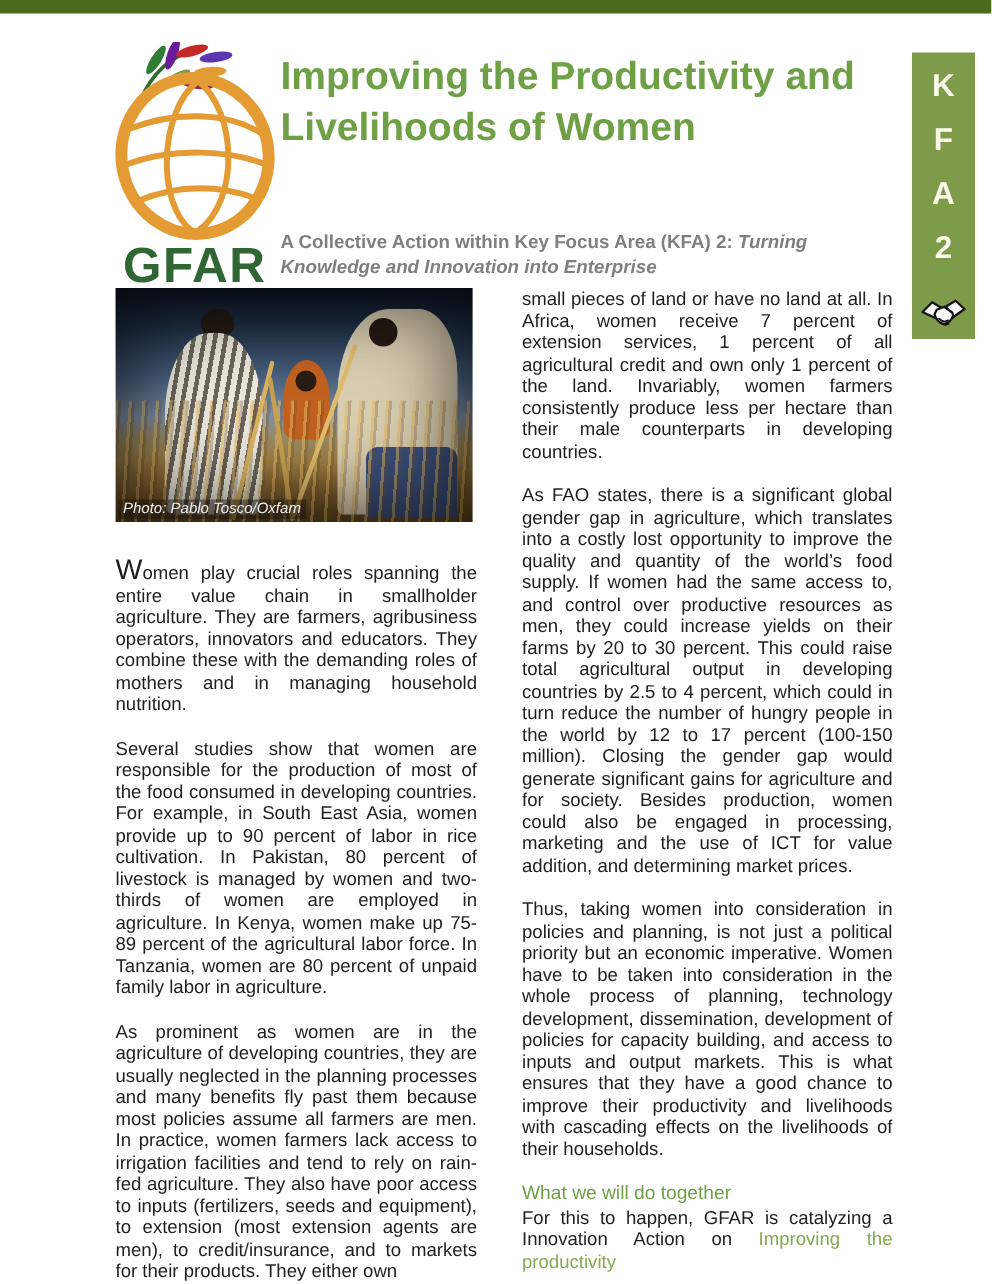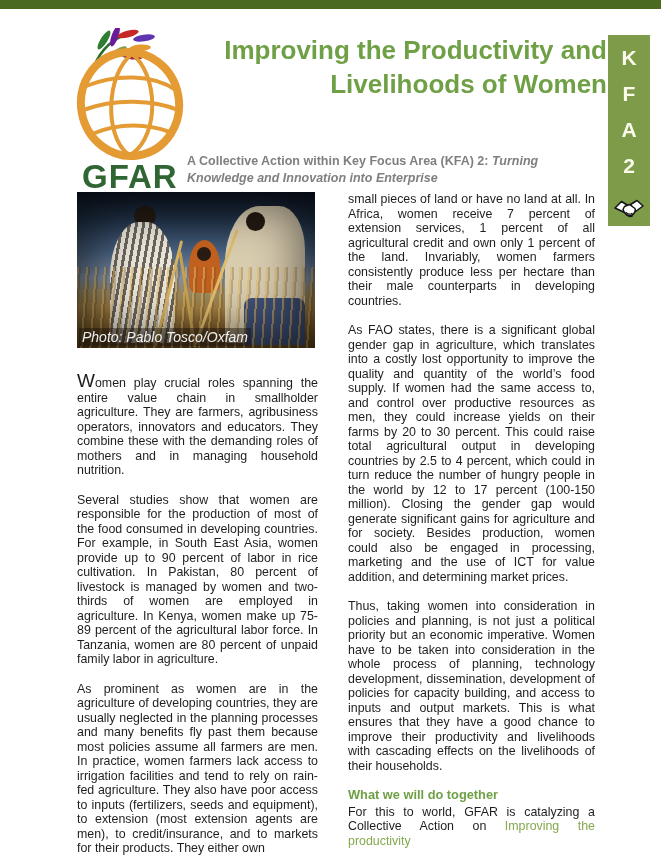--- a/index.html
+++ b/index.html
@@ -16,21 +16,21 @@
   .logo .globe-wrap { position:absolute; left:0; top:14px; }
   .logo .leaves-wrap { position:absolute; left:14px; top:-2px; }
   .logo-text {
     position:absolute; left:8px; bottom:-2px; font-size:33px; font-weight:bold;
     color:#2f6633; letter-spacing:1px; line-height:34px;
   }
 
   
   .doc-title {
     position:absolute; left:187px; top:33px; width:420px;
-    font-size:26px; line-height:34px; font-weight:bold; color:#6fa046;text-align:right;
+    font-size:26px; line-height:34px; font-weight:bold; color:#6fa046;
   }
   .doc-subtitle {
     position:absolute; left:187px; top:141px; width:414px;
     font-size:12.5px; line-height:17px; font-weight:bold; color:#7f7f7f;margin-top:12px;
   }
   .doc-subtitle .it { font-style:italic; }
 
   
   .kfa-banner {
     position:absolute; left:608px; top:35px; width:42px; height:191px;
@@ -58,32 +58,32 @@
   .fig-left-head { left:24%; top:9%; width:9%; height:13%; background:#241a12; border-radius:50%; }
   .fig-left-body { left:14%; top:19%; width:27%; height:78%; border-radius:45% 45% 6px 6px;
     background:repeating-linear-gradient(100deg,#e9e5da 0 4px,#6b655c 4px 7px); }
   .fig-center-body { left:47%; top:31%; width:13%; height:34%; background:#c2611f; border-radius:50% 50% 8px 8px; }
   .fig-center-face { left:50.5%; top:35%; width:6%; height:9%; background:#2a1c12; border-radius:50%; }
   .fig-right-body { left:62%; top:9%; width:34%; height:88%; background:#d9cdb0; border-radius:42% 32% 4px 4px; }
   .fig-right-face { left:71%; top:13%; width:8%; height:12%; background:#241a12; border-radius:50%; }
   .fig-right-skirt { left:70%; top:68%; width:26%; height:30%; background:#3b4f7a; border-radius:8px 8px 0 0; }
   .photo-credit {
     position:absolute; left:2px; bottom:2px; z-index:7;
-    font-size:14px; font-style:italic; color:#efefef;
+    font-size:10px; font-style:italic; color:#efefef;
     background:rgba(25,18,10,0.45); padding:1px 3px;
   }
 
   
   .col { color:#1e1e1e; font-size:12.4px; line-height:14.5px; text-align:justify; }
   .col p { margin:0 0 15px 0; }
   .col-left  { position:absolute; left:77px;  top:374px; width:241px; }
   .col-right { position:absolute; left:348px; top:192px; width:247px; }
   .bigcap { font-size:19px; line-height:14.5px; }
 
-  .section-heading { color:#6fa046; font-weight:bold; font-size:12.8px; margin:0 0 2px 0; text-align:left; }
+  .section-heading { color:#6fa046; font-weight:normal; font-size:12.8px; margin:0 0 2px 0; text-align:left; }
   .closing p { margin:0; }
   .highlight-link { color:#84a94f; }
 </style>
 </head>
 <body>
 
 <div class="top-bar"></div>
 
 <div class="logo">
   <div class="leaves-wrap">
@@ -164,16 +164,16 @@
   <p>As prominent as women are in the agriculture of developing countries, they are usually neglected in the planning processes and many benefits fly past them because most policies assume all farmers are men.  In practice, women farmers lack access to irrigation facilities and tend to rely on rain-fed agriculture.  They also have poor access to inputs (fertilizers, seeds and equipment), to extension (most extension agents are men), to credit/insurance, and to markets for their products. They either own</p>
 </div>
 
 <div class="col col-right">
   <p>small pieces of land or have no land at all.  In Africa, women receive 7 percent of extension services, 1 percent of all agricultural credit and own only 1 percent of the land.  Invariably, women farmers consistently produce less per hectare than their male counterparts in developing countries.</p>
   <p>As FAO states, there is a significant global gender gap in agriculture, which translates into a costly lost opportunity to improve the quality and quantity of the world’s food supply. If women had the same access to, and control over productive resources as men, they could increase yields on their farms by 20 to 30 percent. This could raise total agricultural output in developing countries by 2.5 to 4 percent, which could in turn reduce the number of hungry people in the world by 12 to 17 percent (100-150 million). Closing the gender gap would generate significant gains for agriculture and for society. Besides production, women could also be engaged in processing, marketing and the use of ICT for value addition, and determining market prices.</p>
   <p>Thus, taking women into consideration in policies and planning, is not just a political priority but an economic imperative.  Women have to be taken into consideration in the whole process of planning, technology development, dissemination, development of policies for capacity building, and access to inputs and output markets.  This is what ensures that they have a good chance to improve their productivity and livelihoods with cascading effects on the livelihoods of their households.</p>
 
   <div class="section-heading">What we will do together</div>
   <div class="closing">
-    <p><span>For this to world, GFAR is catalyzing a Collective Action on </span><span class="highlight-link">Improving the productivity</span></p>
+    <p><span>For this to happen, GFAR is catalyzing a Innovation Action on </span><span class="highlight-link">Improving the productivity</span></p>
   </div>
 
 </div>
 
 </body></html>

